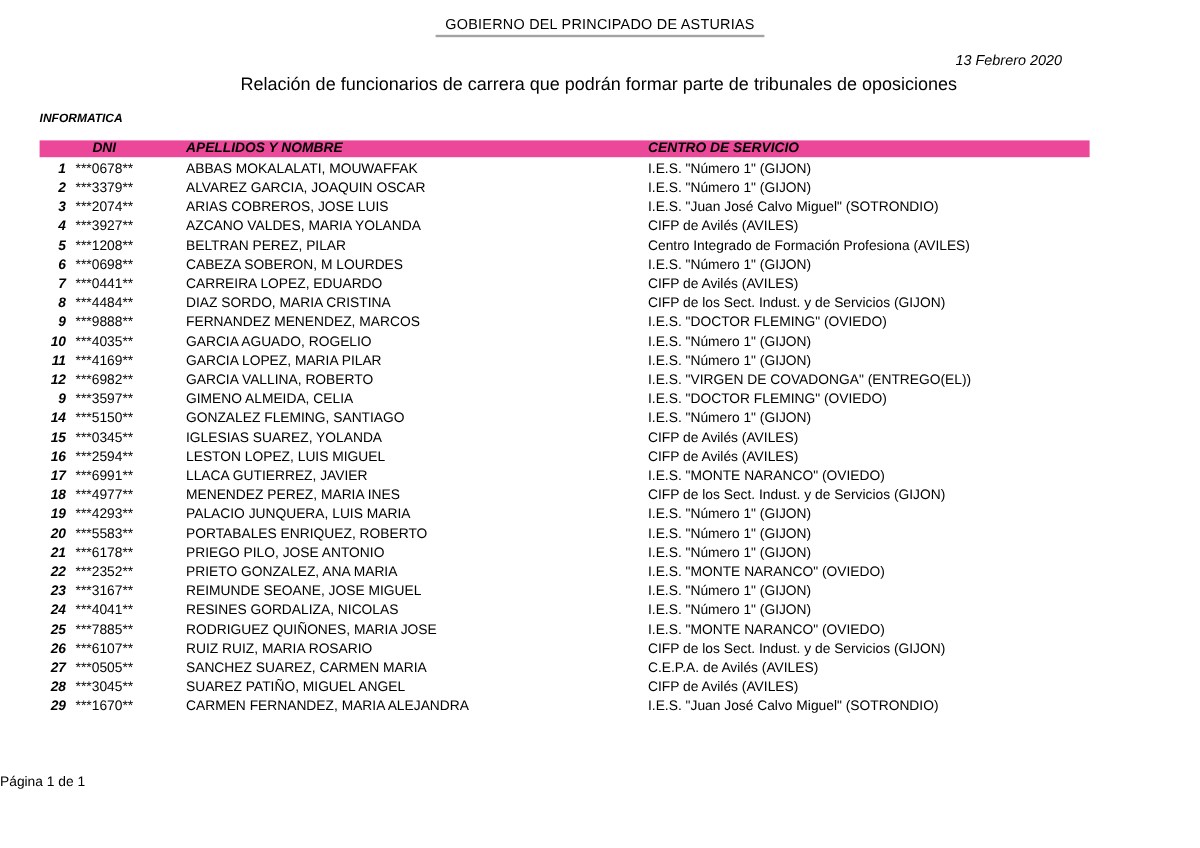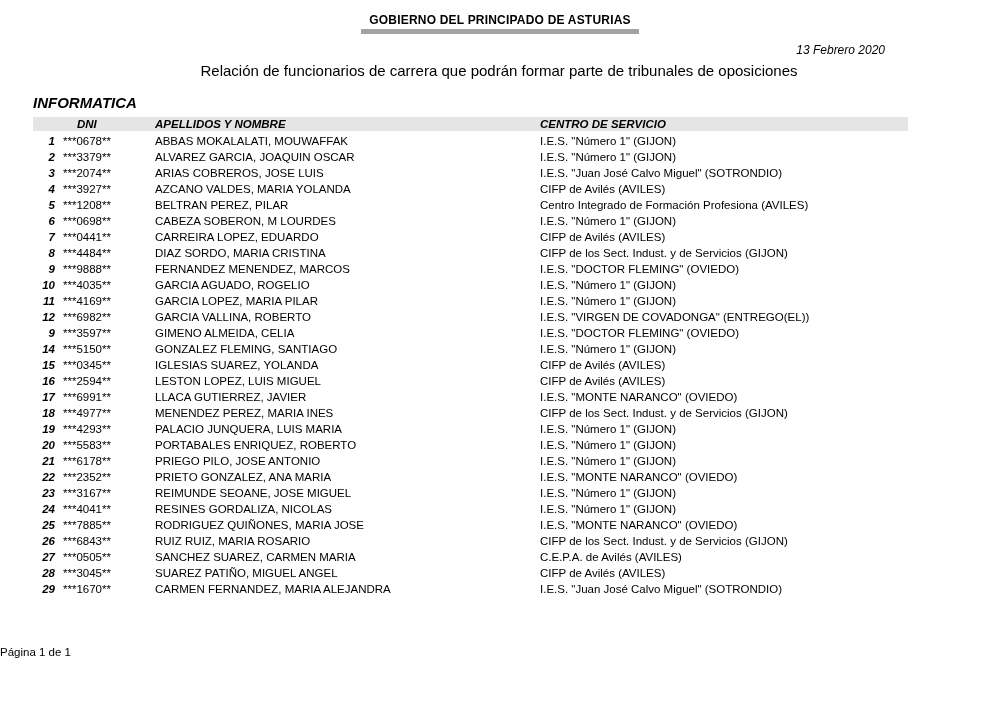--- a/index.html
+++ b/index.html
@@ -22,23 +22,22 @@
     top: 13px;
     left: 0;
     width: 100%;
     text-align: center;
     font-size: 12px;
     line-height: 14px;
   }
   .org-title {
     display: inline-block;
     padding: 0 8px 2px 8px;
-    border-bottom: 5px solid #a3a3a3;
+    border-bottom: 2px solid #a3a3a3;
     letter-spacing: 0.2px;
-    font-weight: bold;
   }
   .doc-date {
     position: absolute;
     top: 14px;
     right: 115px;
     font-size: 12px;
     font-style: italic;
     margin-top: 29px;
   }
   
@@ -50,21 +49,21 @@
     text-align: center;
     font-size: 15px;
     line-height: 18px;
     margin-left: 16px;
   }
   
   .section-label {
     position: absolute;
     top: 94px;
     left: 33px;
-    font-size: 15px;
+    font-size: 10px;
     font-weight: bold;
     font-style: italic;
     text-align: right;
   }
   
   .tbl {
     position: absolute;
     left: 33px;
     width: 875px;
   }
@@ -118,21 +117,21 @@
 
   <div class="top-header">
     <span class="org-title">GOBIERNO DEL PRINCIPADO DE ASTURIAS</span>
   </div>
   <div class="doc-date">13 Febrero 2020</div>
 
   <div class="main-title">Relación de funcionarios de carrera que podrán formar parte de tribunales de oposiciones</div>
 
   <div class="section-label">INFORMATICA</div>
 
-  <div class="tbl tbl-header" style="background: #e5e5e5;">
+  <div class="tbl tbl-header" style="background: #ec4899;">
     <div class="h-num"></div>
     <div class="h-dni">DNI</div>
     <div class="h-name">APELLIDOS Y NOMBRE</div>
     <div class="h-center">CENTRO DE SERVICIO</div>
   </div>
 
   <div class="tbl tbl-body">
       <div class="row">
         <div class="cell-num">1</div>
         <div class="cell-dni">***0678**</div>
@@ -278,21 +277,21 @@
         <div class="cell-center">I.E.S. "Número 1" (GIJON)</div>
       </div>
       <div class="row">
         <div class="cell-num">25</div>
         <div class="cell-dni">***7885**</div>
         <div class="cell-name">RODRIGUEZ QUIÑONES, MARIA JOSE</div>
         <div class="cell-center">I.E.S. "MONTE NARANCO" (OVIEDO)</div>
       </div>
       <div class="row">
         <div class="cell-num">26</div>
-        <div class="cell-dni">***6843**</div>
+        <div class="cell-dni">***6107**</div>
         <div class="cell-name">RUIZ RUIZ, MARIA ROSARIO</div>
         <div class="cell-center">CIFP de los Sect. Indust. y de Servicios (GIJON)</div>
       </div>
       <div class="row">
         <div class="cell-num">27</div>
         <div class="cell-dni">***0505**</div>
         <div class="cell-name">SANCHEZ SUAREZ, CARMEN MARIA</div>
         <div class="cell-center">C.E.P.A. de Avilés (AVILES)</div>
       </div>
       <div class="row">

